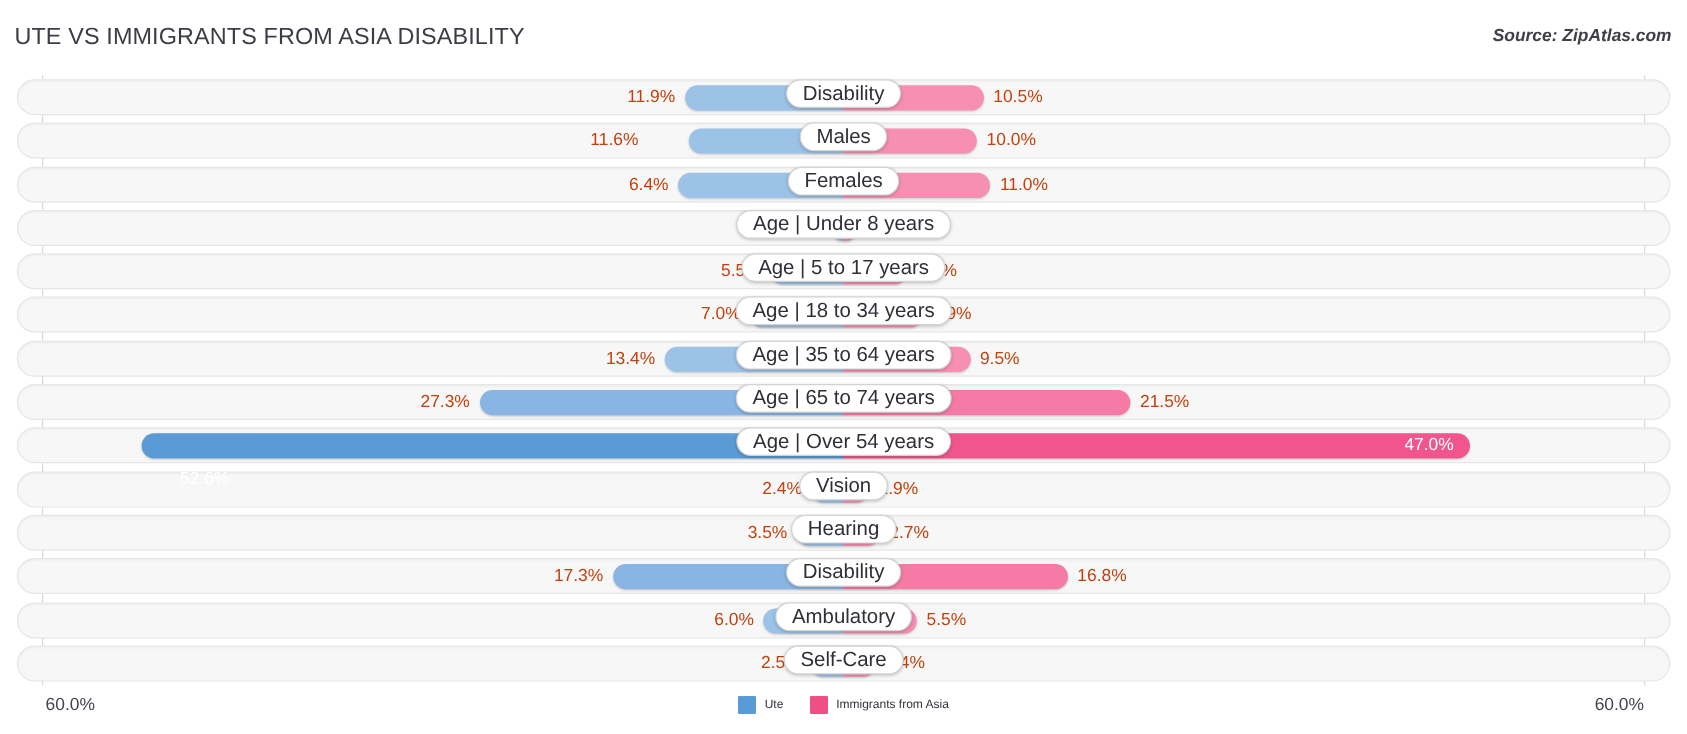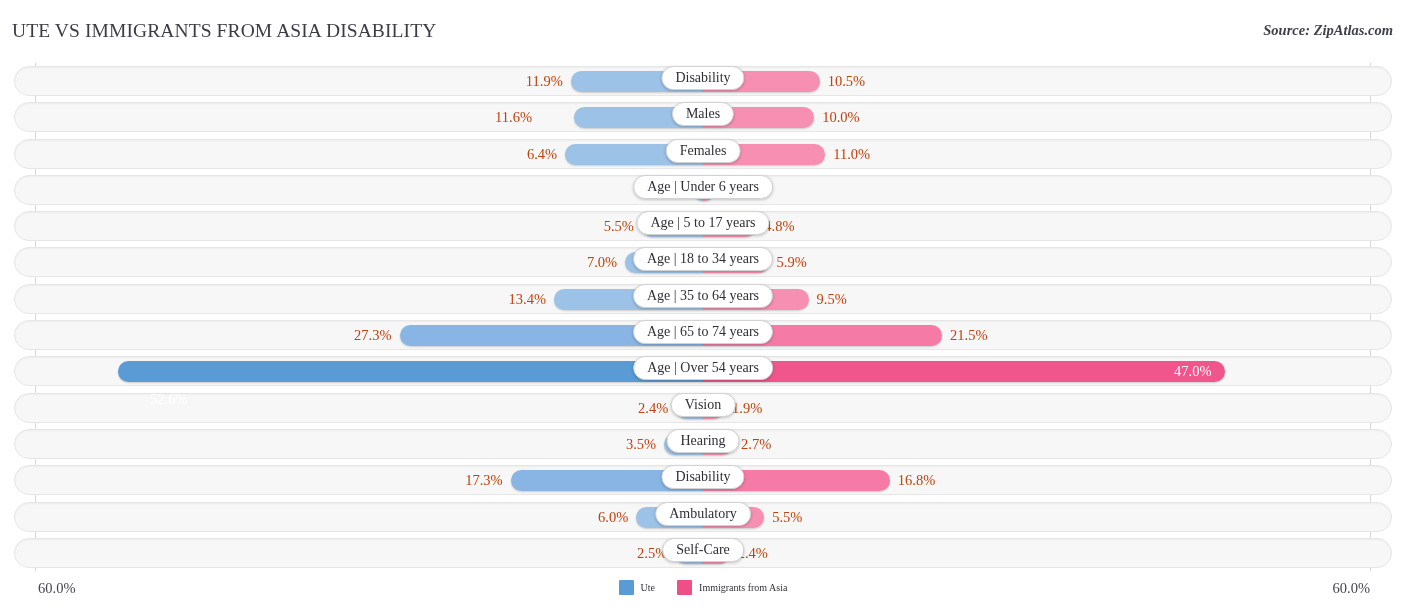--- a/index.html
+++ b/index.html
@@ -10,21 +10,20 @@
     background: #ffffff;
     font-family: "Liberation Sans", sans-serif;
     overflow: hidden;
   }
 
   #chart-root {
     position: relative;
     width: 1406px;
     height: 612px;
     background: #ffffff;
-    font-family: Liberation Serif, serif;
   }
 
   
   #header {
     position: absolute;
     top: 0; left: 0;
     width: 1406px;
     height: 56px;
   }
   #chart-title {
@@ -129,21 +128,21 @@
     position: absolute;
     top: 3px;
     left: 703px;
     transform: translateX(-50%);
     height: 24px;
     line-height: 22px;
     padding: 0 13px;
     background: #ffffff;
     border: 1px solid #d2d2d2;
     border-radius: 13px;
-    font-size: 14px;
+    font-size: 17px;
     color: #2f2f38;
     white-space: nowrap;
     box-shadow: 0 1px 3px rgba(0,0,0,0.22);
     z-index: 4;
   }
 
   
   #footer {
     position: absolute;
     left: 0;
@@ -224,21 +223,21 @@
           <div class="val" style="right: 848.847px;">6.4%</div>
           <div class="val" style="left: 833.283px;">11.0%</div>
           <div class="pill">Females</div>
         </div>
         <div class="row">
           <div class="track"></div>
           <div class="bar left" style="width: 9.56033px;"></div>
           <div class="bar right" style="width: 12.2283px;"></div>
           <div class="val" style="right: 720.56px;">0.86%</div>
           <div class="val" style="left: 723.228px;">1.1%</div>
-          <div class="pill">Age | Under 6 years</div>
+          <div class="pill">Age | Under 8 years</div>
         </div>
         <div class="row">
           <div class="track"></div>
           <div class="bar left" style="width: 61.1417px;"></div>
           <div class="bar right" style="width: 53.36px;"></div>
           <div class="val" style="right: 772.142px;">5.5%</div>
           <div class="val" style="left: 764.36px;">4.8%</div>
           <div class="pill">Age | 5 to 17 years</div>
         </div>
         <div class="row">

